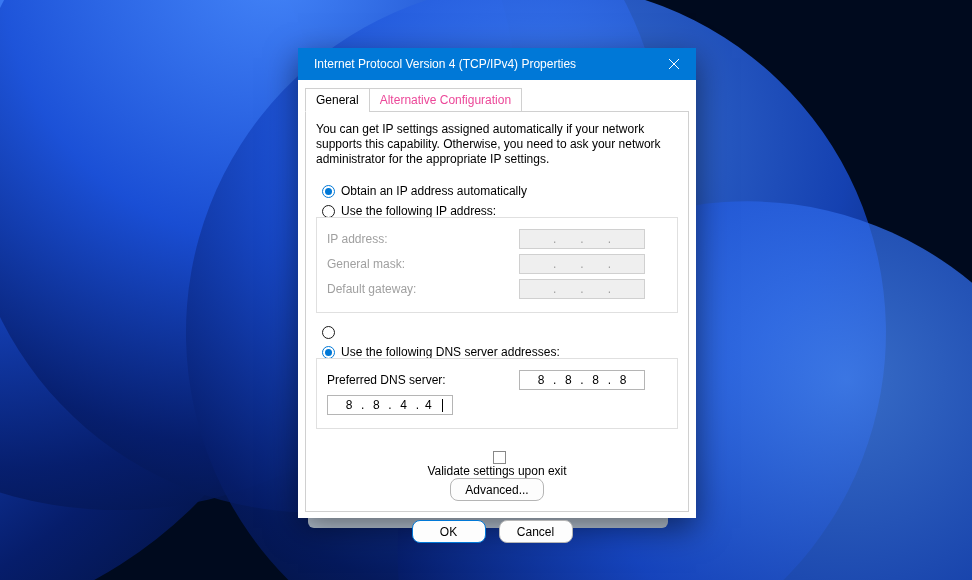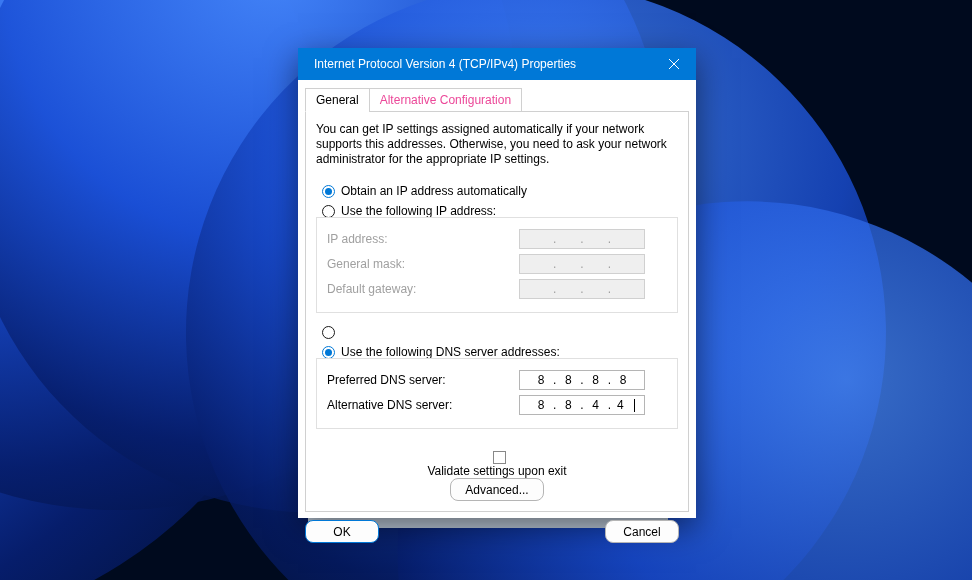--- a/index.html
+++ b/index.html
@@ -96,21 +96,21 @@
     .checkbox {
       width: 13px; height: 13px; border: 1px solid #888;
       background: #fff; margin-right: 6px; margin-left: 10px;
     }
     .spacer { flex: 1; }
     .btn {
       height: 23px; padding: 0 14px; border: 1px solid #b5b5b5;
       background: #fdfdfd; font-family: inherit; font-size: 12px;
       cursor: pointer; border-radius: 8px;
     }
-    .footer { display: flex; justify-content: space-between; gap: 13px; padding: 8px 10px 0 0; }
+    .footer { display: flex; justify-content: center; gap: 13px; padding: 8px 10px 0 0; }
     .footer .btn { width: 74px; }
     .footer .btn.primary { border-color: #0078d7; }
   </style>
 </head>
 <body>
 
 <div class="bg-swirl">
   <div class="petal p1"></div>
   <div class="petal p2"></div>
   <div class="petal p3"></div>
@@ -131,21 +131,21 @@
     </div>
   </div>
 
   <div class="client">
     <div class="tabstrip">
       <div class="tab active">General</div>
       <div class="tab inactive">Alternative Configuration</div>
     </div>
 
     <div class="tabpanel">
-      <div class="desc">You can get IP settings assigned automatically if your network supports this addresses. Otherwise, you need to ask your network administrator for the appropriate IP settings.</div>
+      <div class="desc">You can get IP settings assigned automatically if your network supports this capability. Otherwise, you need to ask your network administrator for the appropriate IP settings.</div>
 
       <div class="radio-row">
         <span class="radio selected"></span>
         <span>Obtain an IP address automatically</span>
       </div>
       <div class="radio-row" style="margin-bottom:0">
         <span class="radio"></span>
         <span>Use the following IP address:</span>
       </div>
       <div class="fieldgroup">
@@ -201,21 +201,20 @@
             <span class="ip-seg">8</span>
               <span class="ip-dot">.</span>
               <span class="ip-seg">8</span>
               <span class="ip-dot">.</span>
               <span class="ip-seg">8</span>
               <span class="ip-dot">.</span>
               <span class="ip-seg">8</span>
           </span>
         </div>
         <div class="field-row">
-          <span class="field-label">Alternative DNS server:</span>
           <span class="ip-input">
             <span class="ip-seg">8</span>
               <span class="ip-dot">.</span>
               <span class="ip-seg">8</span>
               <span class="ip-dot">.</span>
               <span class="ip-seg">4</span>
               <span class="ip-dot">.</span>
               <span class="ip-seg" style="text-align:left;padding-left:6px;width:24px">4</span>
               <span class="ip-cursor"></span>
           </span>

